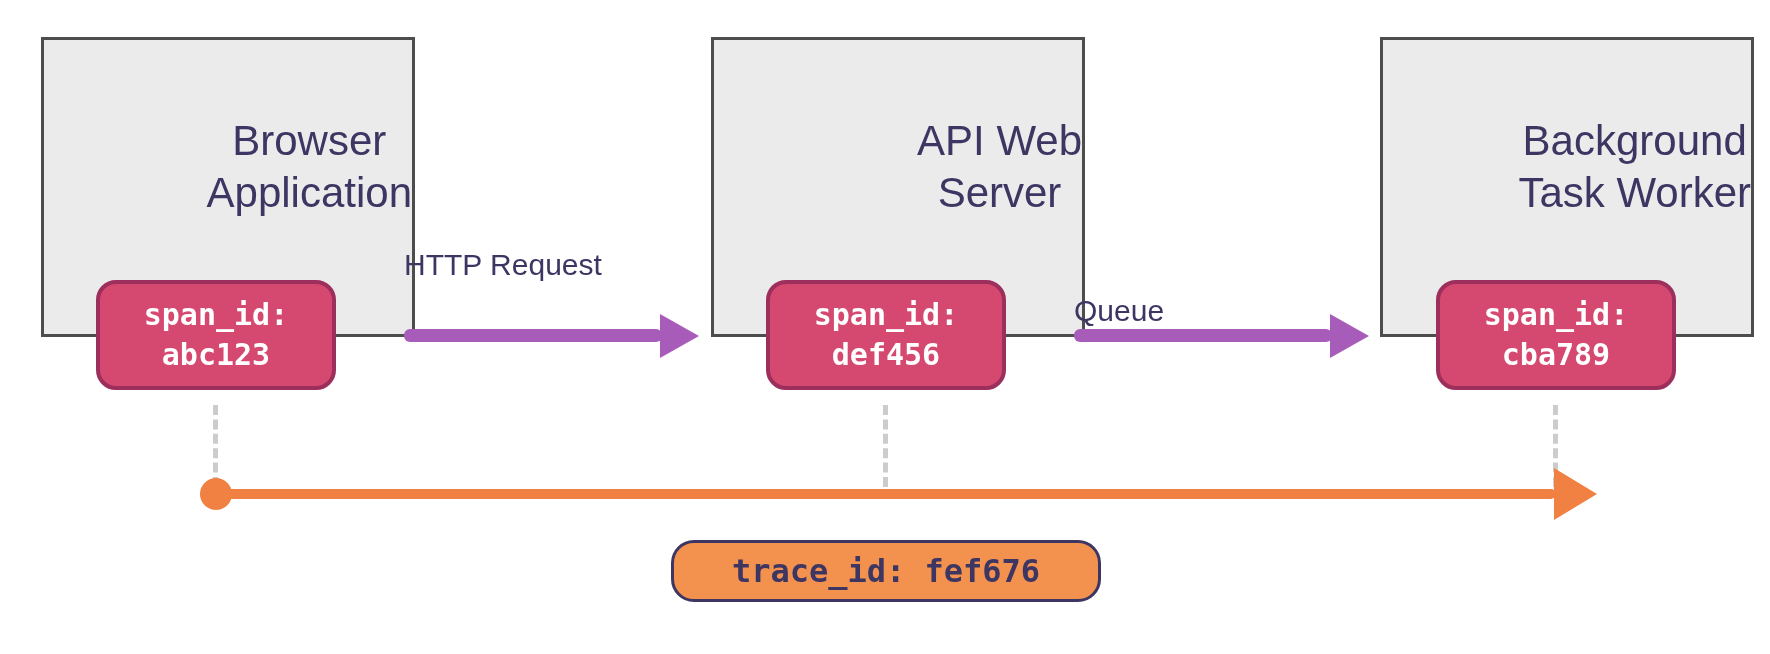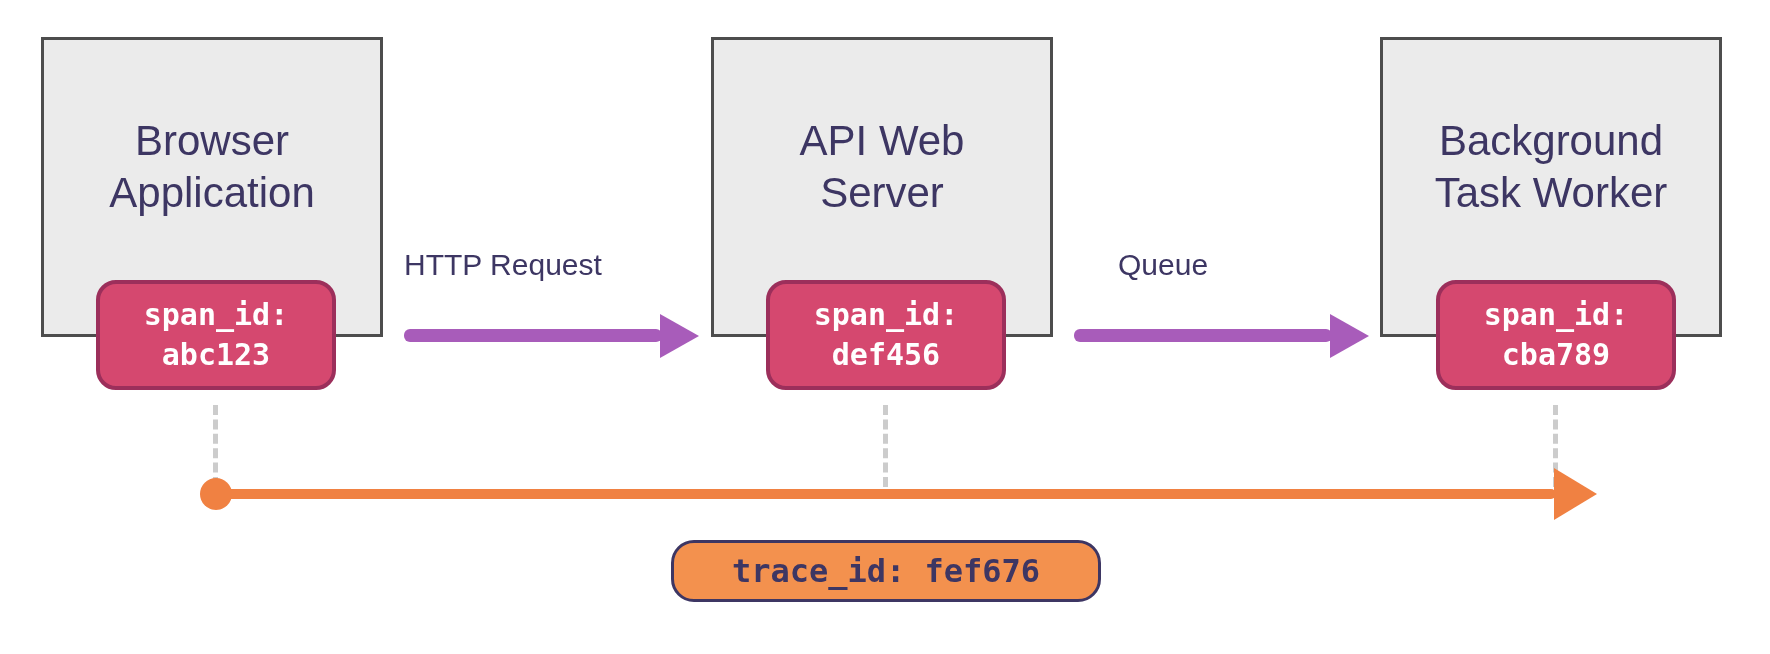--- a/index.html
+++ b/index.html
@@ -22,28 +22,28 @@
     width:1770px;
     height:654px;
     background:#ffffff;
     overflow:hidden;
     font-family:"Liberation Sans", sans-serif;
   }
   
   .node{
     position:absolute;
     top:37px;
-    width:342px;
+    width:374px;
     height:300px;
     background:var(--box-fill);
     border:3px solid var(--box-border);
     box-sizing:border-box;
     display:flex;
     align-items:center;
-    justify-content:center;
+    justify-content:flex-end;
   }
   .node-1{left:41px;}
   .node-2{left:711px;}
   .node-3{left:1380px;}
   .node-title{
     color:var(--title-text);
     font-size:42px;
     font-weight:500;
     line-height:1.25;
     text-align:center;
@@ -99,21 +99,21 @@
   .edge-label{
     position:absolute;
     top:248px;
     width:296px;
     text-align:left;
     color:var(--title-text);
     font-size:30px;
     font-weight:500;
   }
   .edge-label-1{left:404px;}
-  .edge-label-2{left:1118px;}
+  .edge-label-2{left:1074px;margin-top:46px;}
   
   .dash{
     position:absolute;
     top:405px;
     height:82px;
     width:0;
     border-left:5px dashed var(--dashed-line);
   }
   .dash-1{left:213px;}
   .dash-2{left:883px;}

